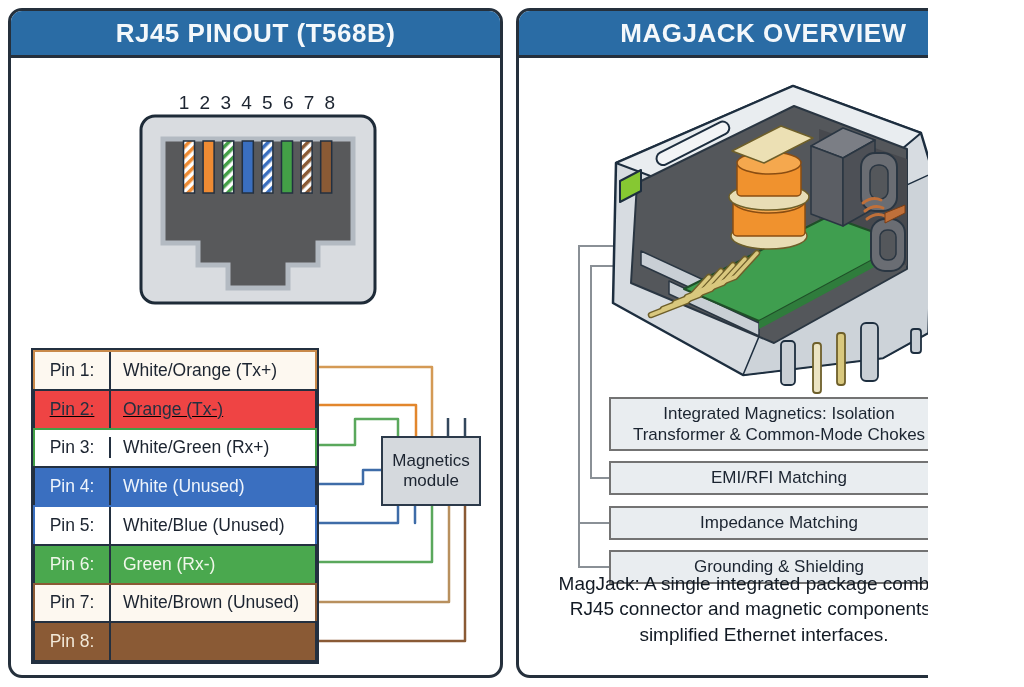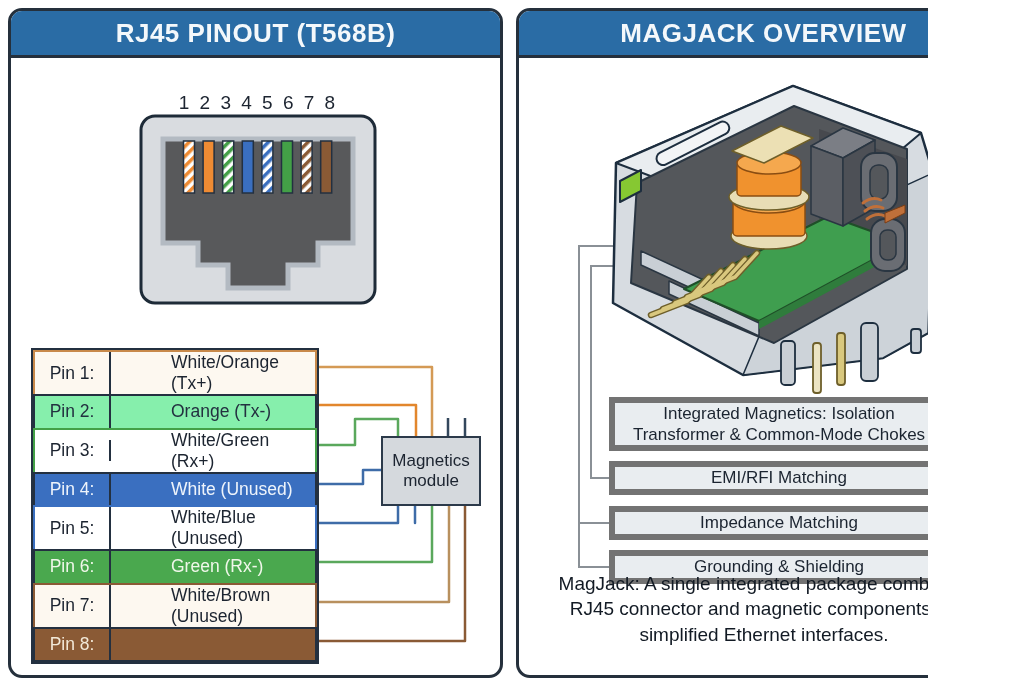--- a/index.html
+++ b/index.html
@@ -17,41 +17,41 @@
   svg.layer { position:absolute; left:0; top:0; width:495px; height:670px; }
 
   
   .pin-numbers { position:absolute; left:167px; top:81px; width:158px; height:22px;
                  display:flex; justify-content:space-between; }
   .pin-numbers span { font-size:19px; color:#1c2430; width:12px; text-align:center; }
 
   
   .pin-table { position:absolute; left:20px; top:337px; width:288px; height:316px;
                display:flex; flex-direction:column; border:2px solid #233040; background:#233040; }
-  .prow { flex:1 1 0; display:flex; border:2px solid #233040; margin-top:-2px; background:#fff;gap:48px; }
+  .prow { flex:1 1 0; display:flex; border:2px solid #233040; margin-top:-2px; background:#fff; }
   .prow:first-child { margin-top:0; }
   .pcell { display:flex; align-items:center; font-size:17.5px; color:#1c2430; }
   .pcell.pin  { width:76px; justify-content:center; border-right:2px solid #233040; }
   .pcell.desc { flex:1; padding-left:12px; }
   .prow.r1 { background:#fdf8f0; border-color:#c8894a; }
-  .prow.r2 { background:#86efac; } .prow.r2 .pcell { color:#233040; }
+  .prow.r2 { background:#ef4444;text-decoration:underline; } .prow.r2 .pcell { color:#233040; }
   .prow.r3 { background:#ffffff; border-color:#43a047;align-items:center; }
   .prow.r4 { background:#3a6fc0; } .prow.r4 .pcell { color:#eef4fb; }
   .prow.r5 { background:#ffffff; border-color:#3a6fc0; }
   .prow.r6 { background:#4aa84e; } .prow.r6 .pcell { color:#f0f7ea; }
   .prow.r7 { background:#fdf8f0; border-color:#8a5a35; }
   .prow.r8 { background:#8a5a35; } .prow.r8 .pcell { color:#f2e9d8; }
 
   .mag-module { position:absolute; left:370px; top:425px; width:100px; height:70px;
                 background:#d5d9dd; border:2px solid #2c3a4a; display:flex; align-items:center;
                 justify-content:center; text-align:center; font-size:17px; color:#1c2430; line-height:1.2;
                 padding:13px; }
 
   
-  .callout-box { position:absolute; left:90px; width:340px; background:#e9edf0; border:6px solid #737373;
+  .callout-box { position:absolute; left:90px; width:340px; background:#e9edf0; border:2px solid #737373;
                  display:flex; align-items:center; justify-content:center; text-align:center;
                  font-size:17px; color:#1b2430; line-height:1.25; padding:2px 10px; }
   .cb1 { top:386px; height:54px; }
   .cb2 { top:450px; height:34px; }
   .cb3 { top:495px; height:34px; }
   .cb4 { top:539px; height:34px; }
 
   .caption { position:absolute; left:20px; top:560px; width:450px; text-align:center;
              font-size:19px; color:#121a24; line-height:1.33; }
 </style>

